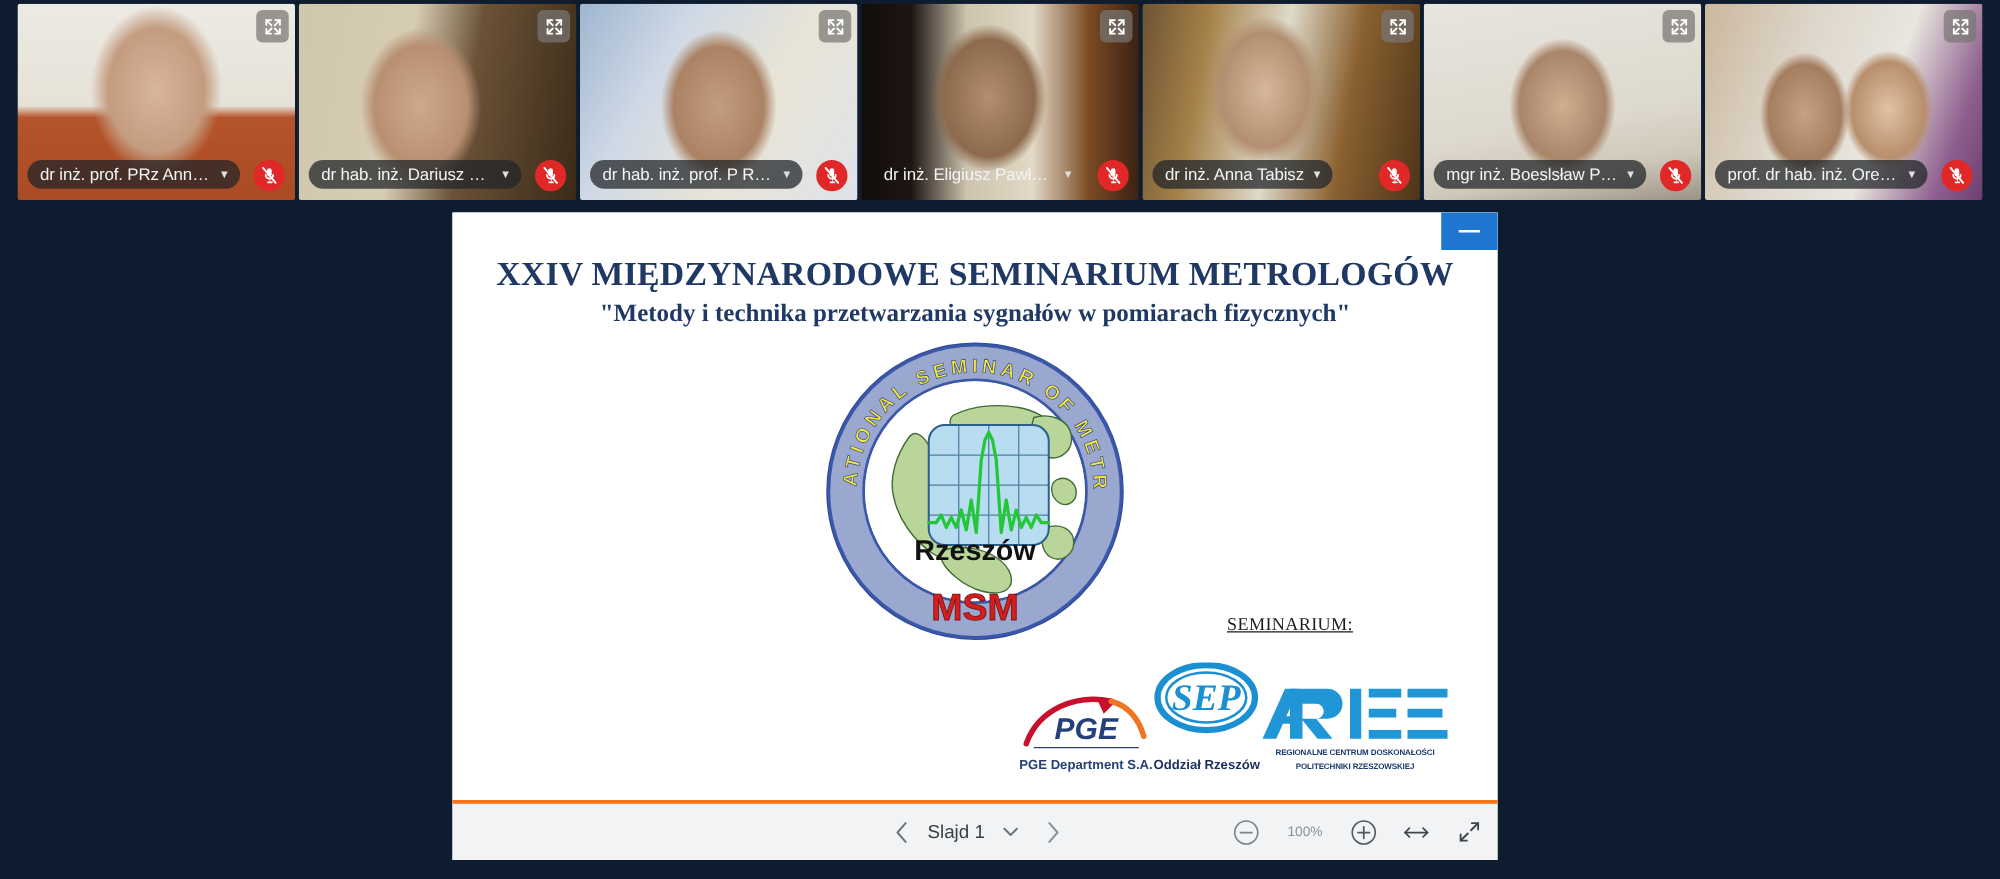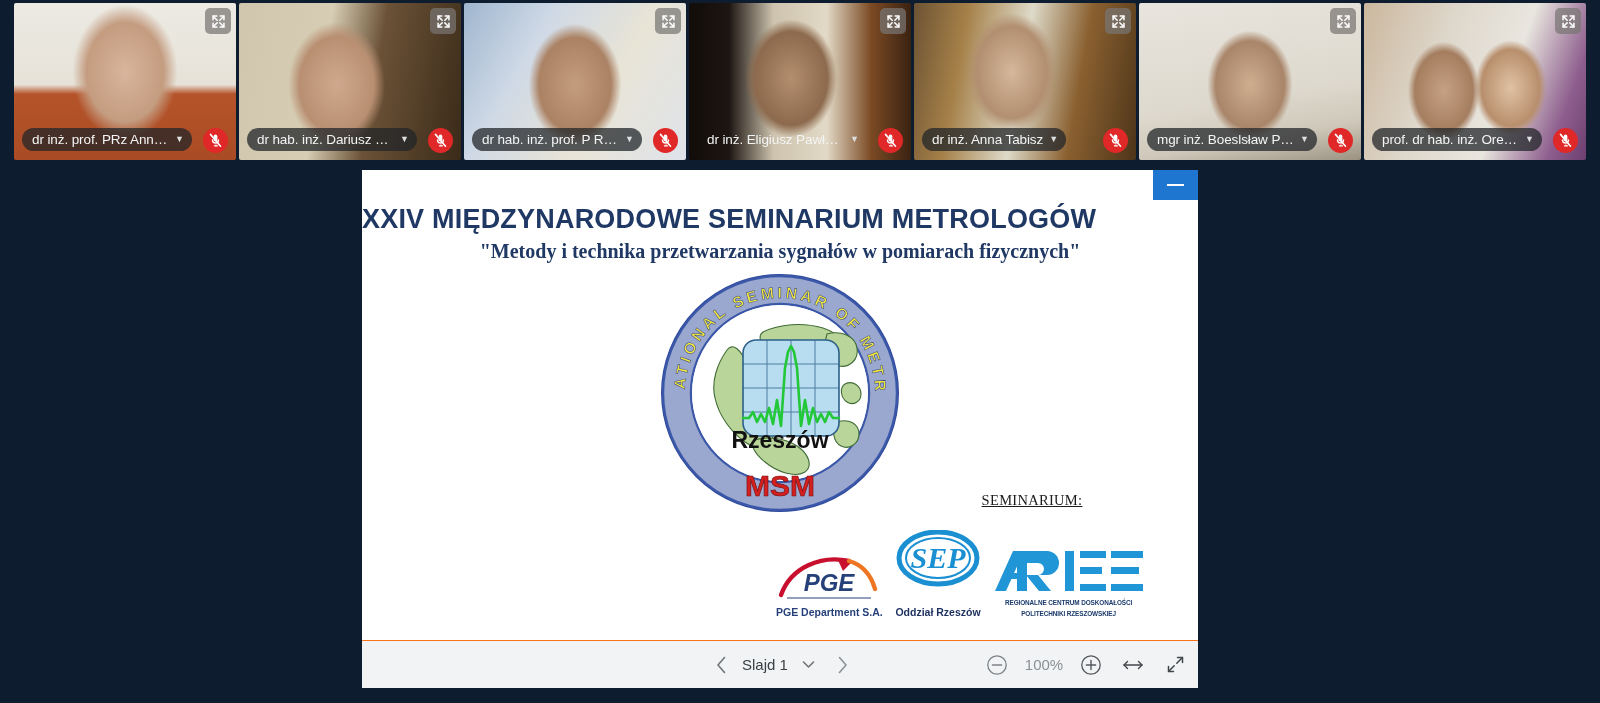--- a/index.html
+++ b/index.html
@@ -108,22 +108,22 @@
     width: 45px; height: 30px;
     background: #1e76d0;
     display: flex; align-items: center; justify-content: center;
     cursor: pointer;
     z-index: 5;
   }
   .minimize-bar { width: 17px; height: 2.5px; background: #ffffff; }
 
   .slide-title {
     position: absolute; top: 34px; left: 0; width: 100%;
-    text-align: left;
-    font-family: Liberation Sans, sans-serif;
+    text-align: center;
+    font-family: Liberation Serif, serif;
     font-weight: bold;
     font-size: 27px;
     color: #1f3864;
     letter-spacing: 0.2px;
   }
   .slide-sub {
     position: absolute; top: 70px; left: 0; width: 100%;
     text-align: center;
     font-family: "Liberation Serif", serif;
     font-weight: bold;
@@ -159,62 +159,62 @@
   .org-line4 { margin-top: 3px; font-size: 12px; color: #23252b; }
 
   .spn-block {
     position: absolute; left: 520px; top: 322px; width: 300px;
     text-align: center;
     font-family: "Liberation Serif", serif;
   }
   .spn-logos {
     position: absolute; left: 398px; top: 358px;
     width: 400px; height: 90px;
-    display: flex; align-items: flex-end; justify-content: center; gap: 12px;
+    display: flex; align-items: flex-end; justify-content: flex-end; gap: 0;
   }
   .logo-cell { display: flex; flex-direction: column; align-items: center; }
   .logo-cap {
     font-family: "Liberation Sans", sans-serif;
     font-weight: bold; font-size: 10.5px; color: #26417a;
     margin-top: 3px;
   }
   .logo-cap.blue2 { color: #1c2f5e; margin-top: 18px; }
   .ar-cap {
     font-family: "Liberation Sans", sans-serif;
     font-size: 6.4px; color: #1b3a6b; font-weight: bold;
     line-height: 1.3; margin-top: 2px; letter-spacing: -0.1px;
   }
 
   
   .toolbar {
     position: absolute; left: 0; bottom: 0;
     width: 836px; height: 48px;
     background: #f1f3f4;
-    border-top: 1px solid #f97316;
+    border-top: 3px solid #f97316;
     display: flex; align-items: center;
   }
   .tb-left {
     position: absolute; left: 344px;
     display: flex; align-items: center; gap: 4px;
   }
   .tb-icon {
     width: 30px; height: 30px;
     display: flex; align-items: center; justify-content: center;
     cursor: pointer; color: #72787d;
   }
   .slide-label {
     font-size: 15px; color: #3a3f44; padding: 0 2px;
     font-family: "Liberation Sans", sans-serif;
   }
   .tb-right {
     position: absolute; left: 620px;
     display: flex; align-items: center; gap: 12px;
   }
   .zoom-val {
-    font-size: 15px; color: #8b9095; width: 40px; text-align: center;
+    font-size: 11px; color: #8b9095; width: 40px; text-align: center;
     font-family: "Liberation Sans", sans-serif;
   }
 </style>
 </head>
 <body>
 
 <div class="video-strip">
 
   <div class="tile">
     <div class="tile-bg bg-a"></div>

